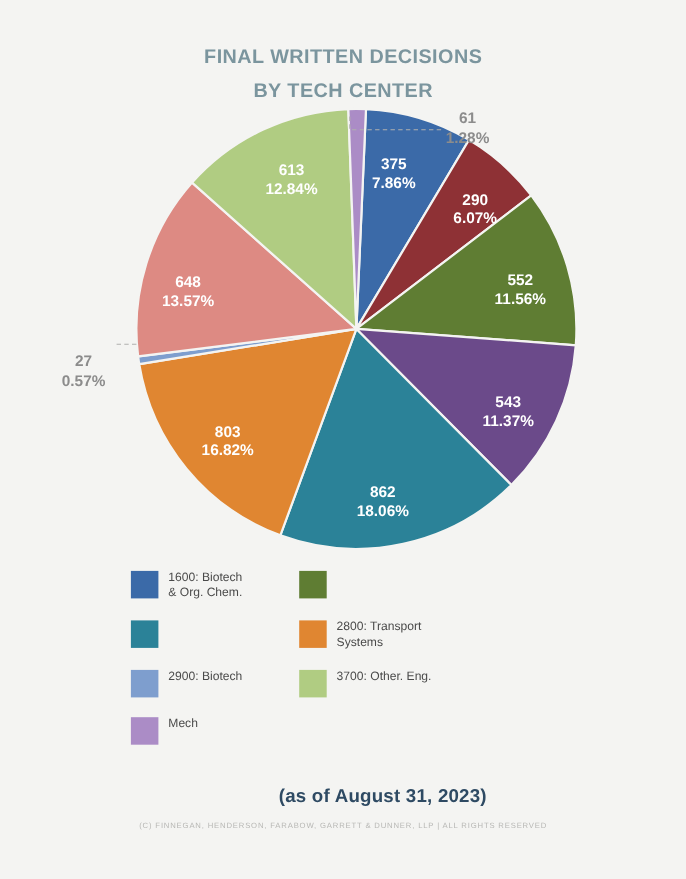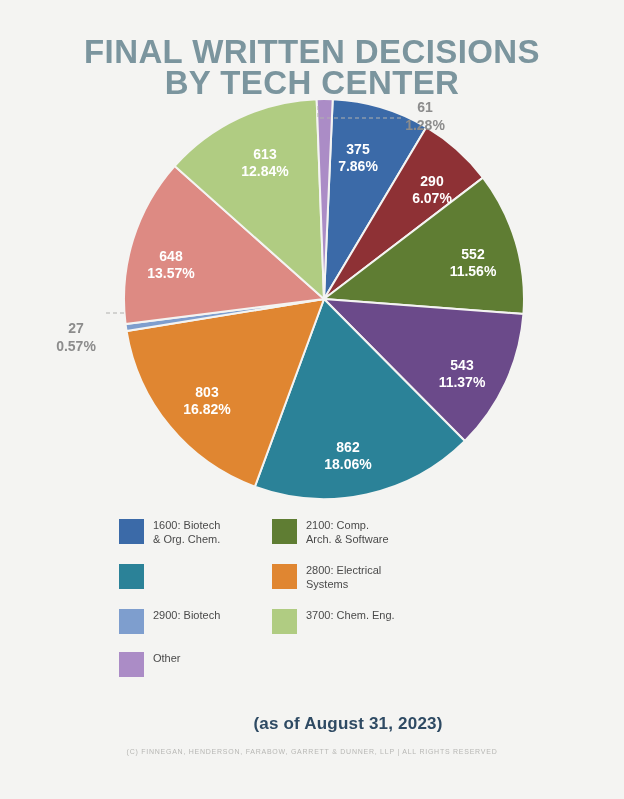--- a/index.html
+++ b/index.html
@@ -22,21 +22,21 @@
   }
 
   
   .title {
     position: absolute;
     top: 36px;
     left: 0;
     width: 624px;
     text-align: center;
     color: #7b959e;
-    font-size: 33px;
+    font-size: 18px;
     line-height: 31px;
     font-weight: bold;
     letter-spacing: 0.4px;
     white-space: pre-line;
   }
 
   
   .chart-wrap {
     position: absolute;
     left: 0;
@@ -167,48 +167,46 @@
 
   <div class="legend" id="legend">
       <div class="legend-row">
         <div class="legend-item">
           <span class="swatch" style="background: rgb(59, 106, 168);"></span>
           <span class="legend-label">1600: Biotech
 &amp; Org. Chem.</span>
         </div>
         <div class="legend-item">
           <span class="swatch" style="background: rgb(95, 125, 51);"></span>
-          <span class="legend-label">2100: Comp.
-Arch. &amp; Software</span>
         </div>
       </div>
       <div class="legend-row">
         <div class="legend-item">
           <span class="swatch" style="background: rgb(43, 130, 152);"></span>
         </div>
         <div class="legend-item">
           <span class="swatch" style="background: rgb(224, 134, 49);"></span>
-          <span class="legend-label">2800: Electrical
+          <span class="legend-label">2800: Transport
 Systems</span>
         </div>
       </div>
       <div class="legend-row">
         <div class="legend-item">
           <span class="swatch" style="background: rgb(126, 158, 206);"></span>
           <span class="legend-label">2900: Biotech</span>
         </div>
         <div class="legend-item">
           <span class="swatch" style="background: rgb(176, 204, 130);"></span>
-          <span class="legend-label">3700: Chem. Eng.</span>
+          <span class="legend-label">3700: Other. Eng.</span>
         </div>
       </div>
       <div class="legend-row">
         <div class="legend-item">
           <span class="swatch" style="background: rgb(171, 140, 198);"></span>
-          <span class="legend-label">Other</span>
+          <span class="legend-label">Mech</span>
         </div>
         <div class="legend-item empty">
           <span class="swatch"></span>
           <span class="legend-label"></span>
         </div>
         <div class="legend-item empty">
           <span class="swatch"></span>
           <span class="legend-label"></span>
         </div>
       </div>

